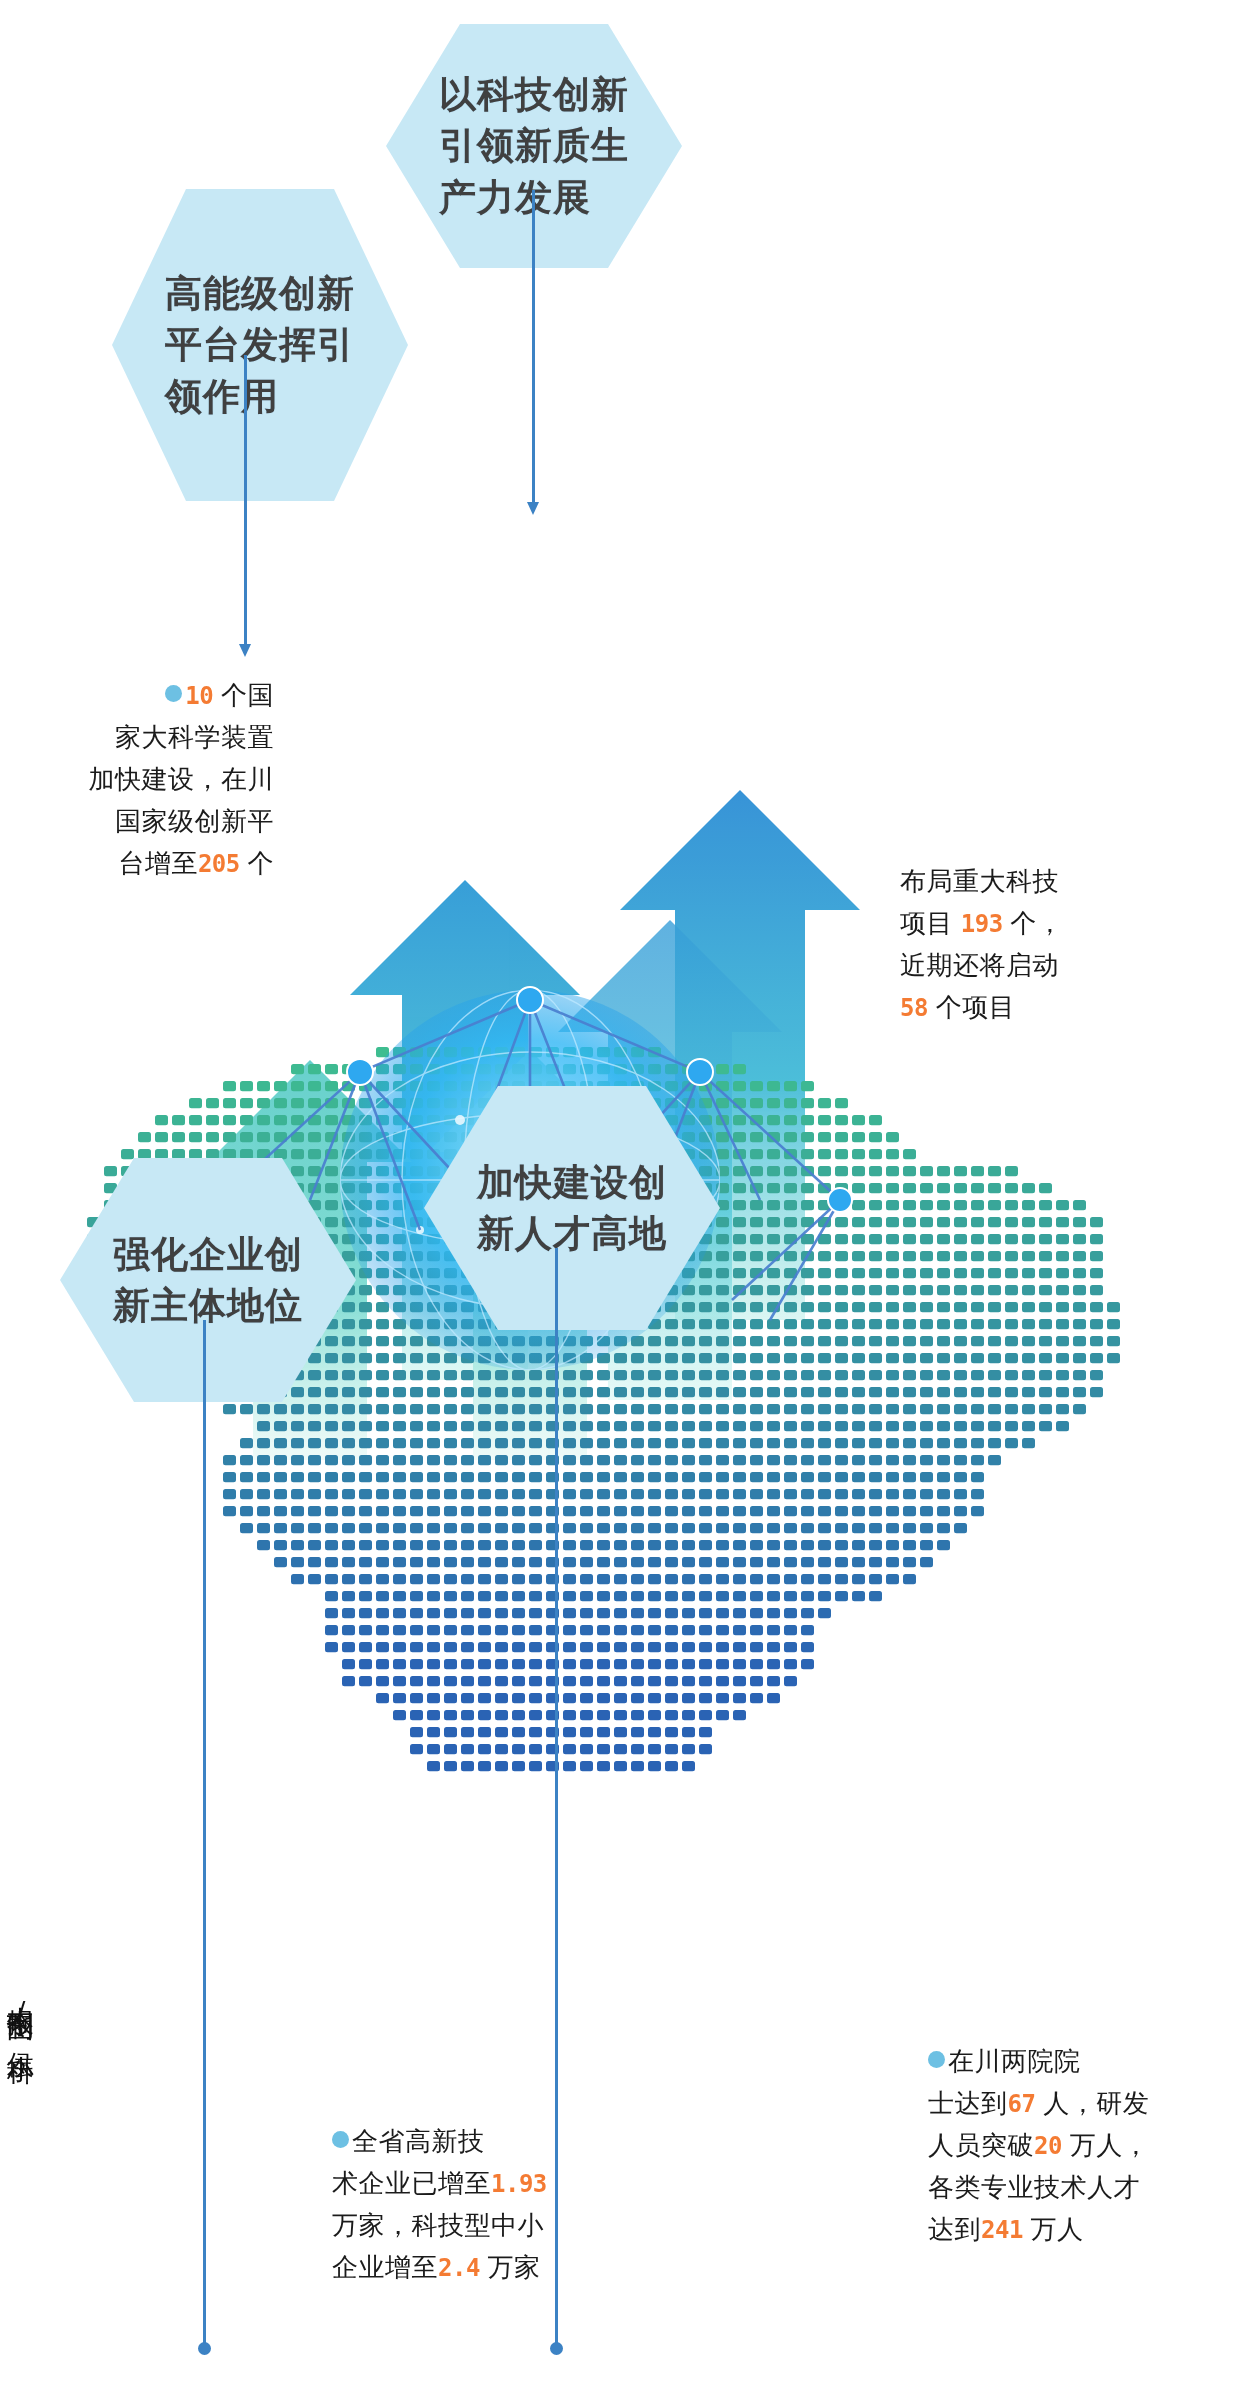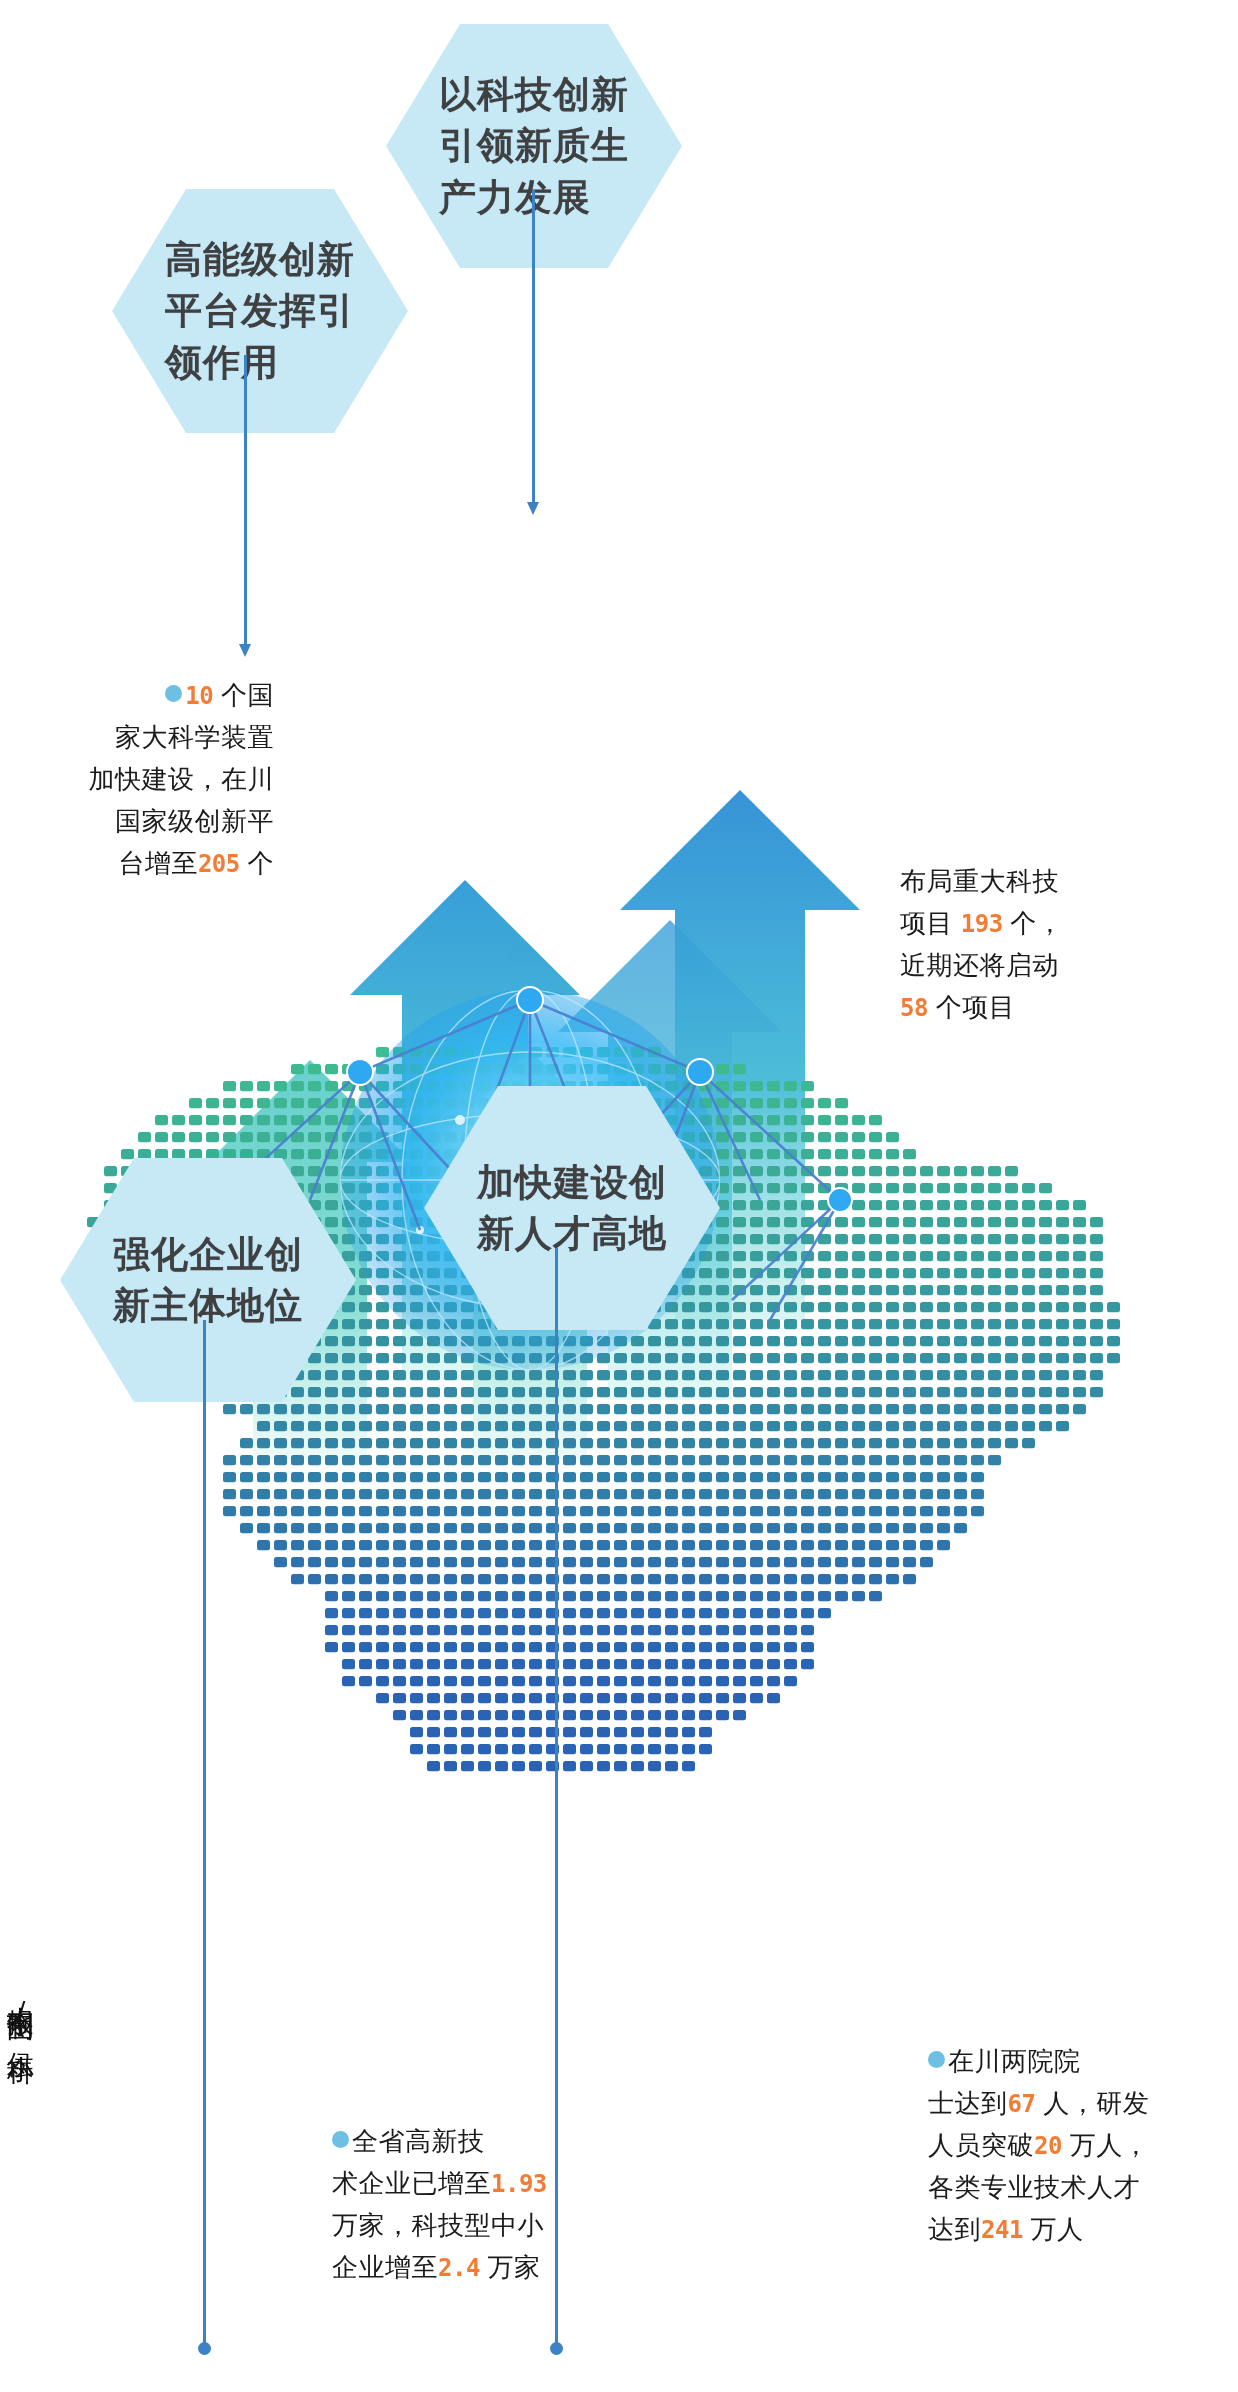--- a/index.html
+++ b/index.html
@@ -18,21 +18,21 @@
     color:#404040;font-weight:bold;letter-spacing:1px;
   }
   .hex .hex-txt{
     text-align:left;line-height:1.38;white-space:pre-line;
     text-shadow:0 0 1px rgba(42,122,192,.25);
   }
 
   #hex-top{left:386px;top:24px;width:296px;height:244px;}
   #hex-top .hex-txt{font-size:37px;}
 
-  #hex-left{left:112px;top:189px;width:296px;height:244px;}
+  #hex-left{left:112px;top:189px;width:296px;height:312px;}
   #hex-left .hex-txt{font-size:37px;}
 
   #hex-bl{left:60px;top:1158px;width:296px;height:244px;}
   #hex-bl .hex-txt{font-size:37px;}
 
   #hex-br{left:424px;top:1086px;width:296px;height:244px;align-items:center;}
   #hex-br .hex-txt{font-size:37px;}
 
   
   .conn{position:absolute;}

